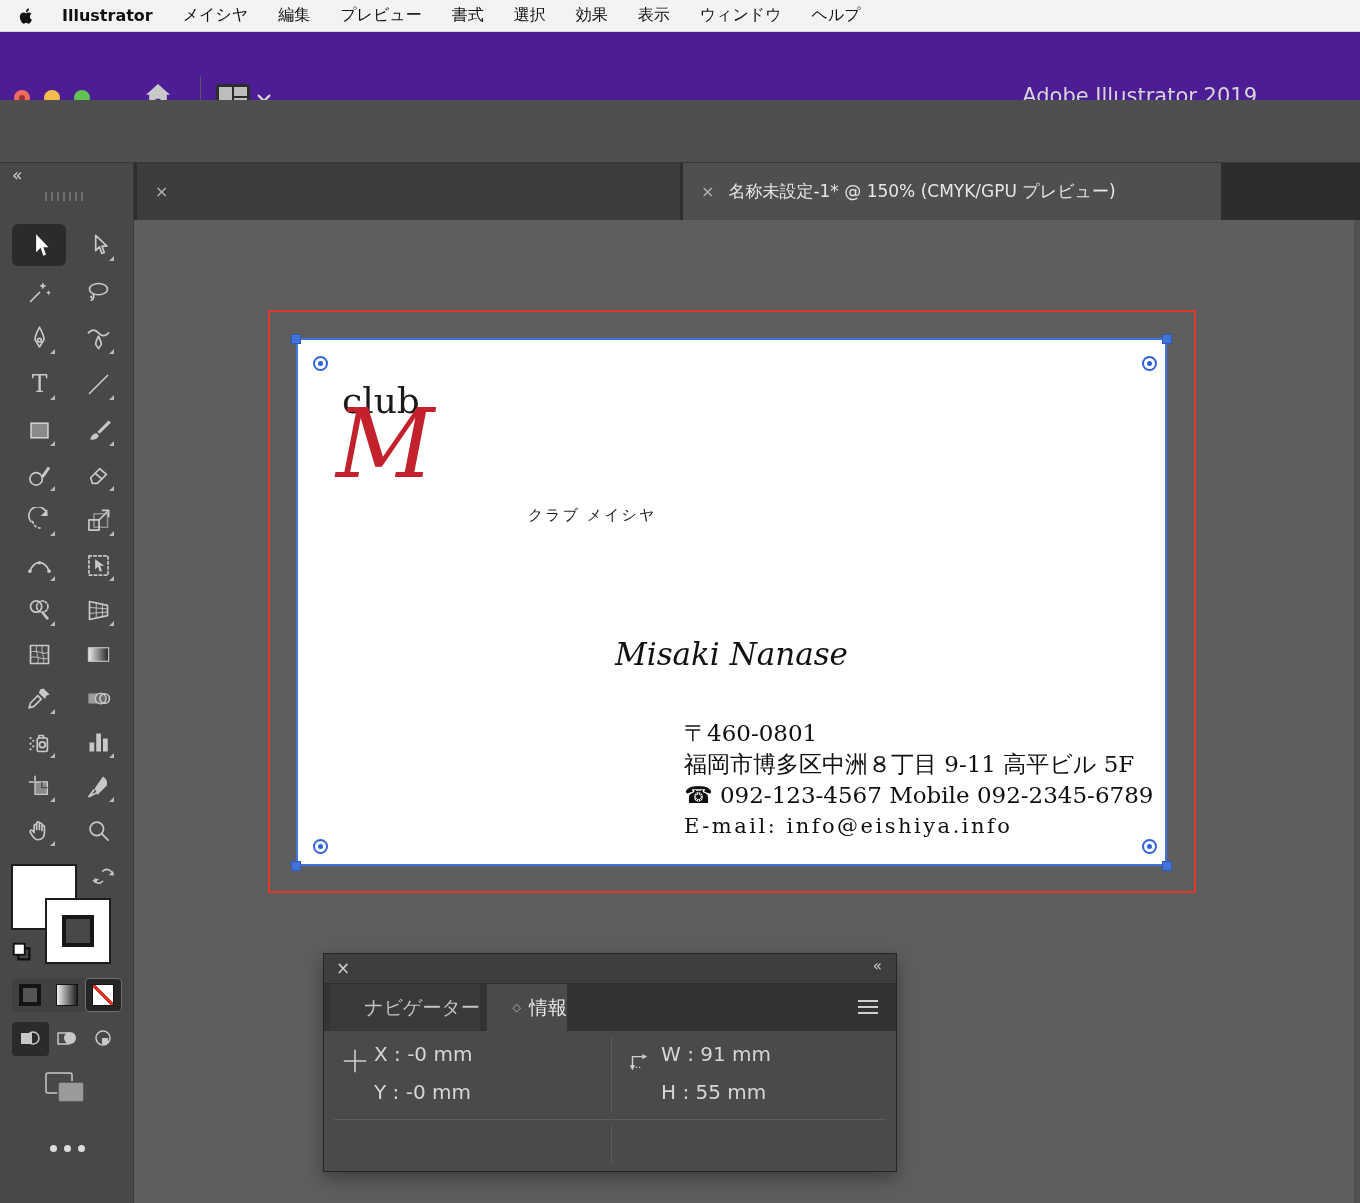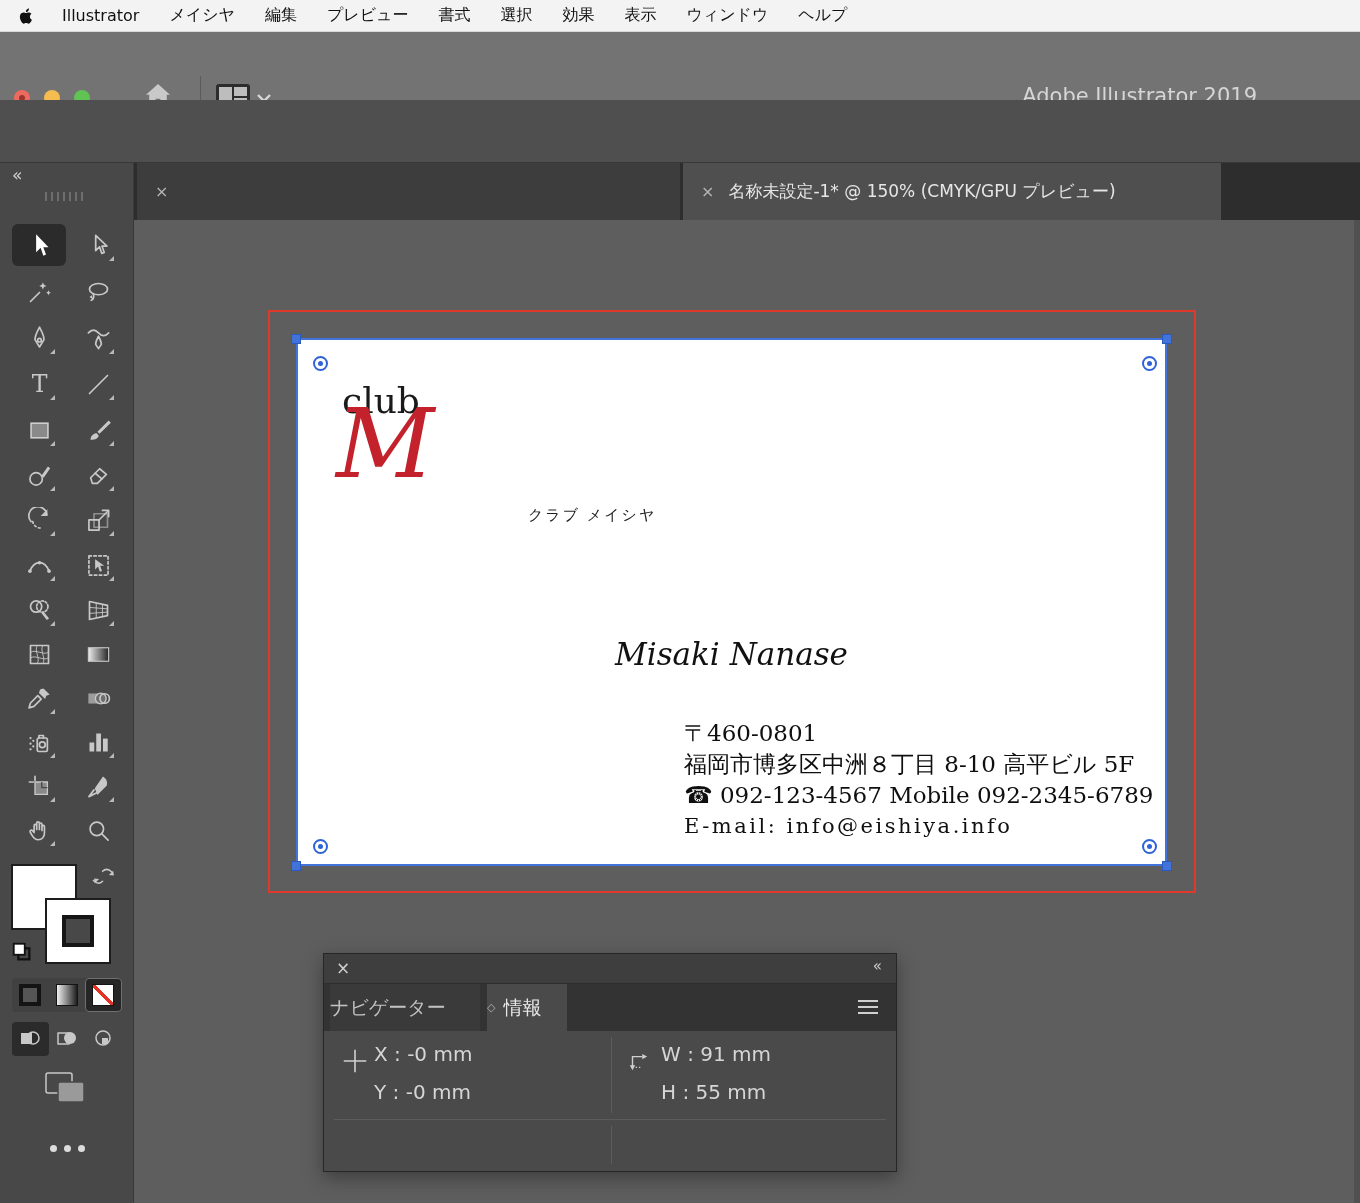--- a/index.html
+++ b/index.html
@@ -3,24 +3,24 @@
 <meta charset="utf-8">
 <style>
   html,body{margin:0;padding:0}
   body{width:1360px;height:1203px;position:relative;overflow:hidden;
        font-family:"DejaVu Sans","Liberation Sans",sans-serif;background:#5e5e5e;}
   .abs{position:absolute}
   
   .menubar{position:absolute;left:0;top:0;width:1360px;height:32px;background:#f3f3f3;
            display:flex;align-items:center;color:#111;font-size:16px;border-bottom:1px solid #d8d8d8;box-sizing:border-box}
   .menubar .apple{margin-left:16px;width:20px;height:22px}
-  .menubar .appname{font-weight:normal;margin-left:26px}
+  .menubar .appname{font-weight:bold;margin-left:26px}
   .menubar .mitem{margin-left:30px}
   
-  .titlebar{position:absolute;left:0;top:32px;width:1360px;height:68px;background:#737373}
+  .titlebar{position:absolute;left:0;top:32px;width:1360px;height:68px;background:#4c1d95}
   .tl{position:absolute;top:58px;width:16px;height:16px;border-radius:50%}
   .tl.red{left:14px;background:#ee6a5f}
   .tl.red::after{content:"";position:absolute;left:5px;top:5px;width:6px;height:6px;border-radius:50%;background:rgba(80,10,10,.55)}
   .tl.yellow{left:44px;background:#f5bd4f}
   .tl.green{left:74px;background:#61c354}
   .vdiv{position:absolute;width:1px;background:#5a5a5a}
   .apptitle{position:absolute;right:103px;top:52px;font-size:21px;color:#d6d6d6}
   
   .controlbar{position:absolute;left:0;top:100px;width:1360px;height:63px;background:#4f4f4f;border-bottom:1px solid #383838;box-sizing:border-box}
   .grip-v{position:absolute;left:12px;top:110px;width:11px;height:44px;
@@ -83,21 +83,21 @@
              font-size:58px;color:#0e0e0e;letter-spacing:8px}
   .centerpt{width:9px;height:9px;background:#4273db;flex:0 0 auto}
   .card-roman{position:absolute;left:0;top:296px;width:100%;text-align:center;font-style:italic;font-size:31px;color:#111}
   .card-contact{position:absolute;left:386px;top:378px;font-size:23px;color:#0f0f0f;line-height:31px}
   .card-contact .email{font-size:21px;letter-spacing:2.5px}
   
   .infopanel{position:absolute;left:323px;top:953px;width:574px;height:219px;background:#4a4a4a;border:1px solid #262626;
              box-shadow:0 6px 18px rgba(0,0,0,.35);box-sizing:border-box}
   .ip-header{position:absolute;left:0;top:0;width:100%;height:30px;background:#3e3e3e;border-bottom:1px solid #2e2e2e;box-sizing:border-box}
   .ip-tabrow{position:absolute;left:0;top:30px;width:100%;height:47px;background:#333}
-  .ip-tab{position:absolute;top:0;height:47px;display:flex;align-items:center;justify-content:flex-start;font-size:19px}
+  .ip-tab{position:absolute;top:0;height:47px;display:flex;align-items:center;justify-content:flex-end;font-size:19px}
   .ip-text{position:absolute;font-size:20px;color:#d6d6d6;white-space:nowrap}
   .ip-div{position:absolute;background:#5c5c5c}
   .glyph{color:#cfcfcf}
 </style>
 </head>
 <body>
 
 <div class="menubar">
   <svg class="apple" viewBox="0 0 24 24">
     <path fill="#111" d="M16.7 12.8c0-2.2 1.8-3.3 1.9-3.4-1-1.5-2.6-1.7-3.2-1.7-1.4-.1-2.7.8-3.4.8-.7 0-1.8-.8-2.9-.8-1.5 0-2.9.9-3.7 2.2-1.6 2.7-.4 6.8 1.1 9 .8 1.1 1.7 2.3 2.8 2.3 1.1 0 1.5-.7 2.9-.7s1.7.7 2.9.7c1.2 0 2-1.1 2.7-2.2.9-1.3 1.2-2.5 1.2-2.6-.1 0-2.3-.9-2.3-3.6z"></path>
@@ -484,21 +484,21 @@
 
 <div class="card serif">
   <div class="card-club">club</div>
   <div class="card-logo">
     <span class="logo-m">M</span>
   </div>
   <div class="card-kana">クラブ メイシヤ</div>
   <div class="card-roman">Misaki Nanase</div>
   <div class="card-contact">
     <div>〒460-0801</div>
-    <div>福岡市博多区中洲８丁目 8-10 高平ビル 5F</div>
+    <div>福岡市博多区中洲８丁目 9-11 高平ビル 5F</div>
     <div>☎ 092-123-4567  Mobile 092-2345-6789</div>
     <div class="email">E-mail: info@eishiya.info</div>
   </div>
 
   <div class="target" style="left:15px;top:16px"></div>
   <div class="target" style="left:844px;top:16px"></div>
   <div class="target" style="left:15px;top:499px"></div>
   <div class="target" style="left:844px;top:499px"></div>
 </div>
 

